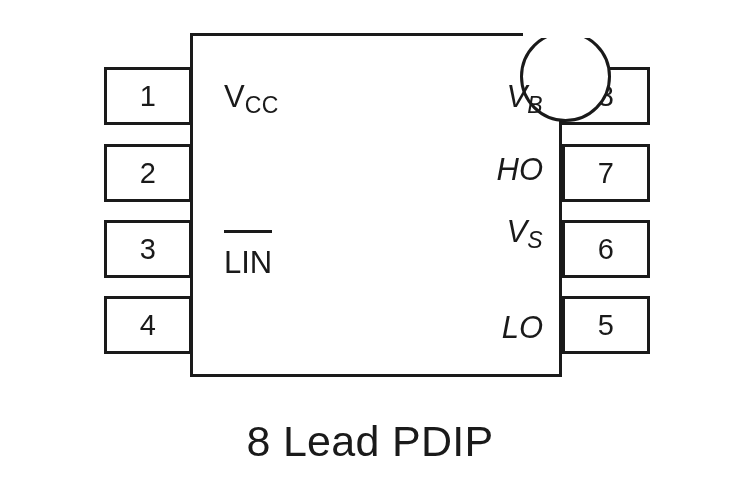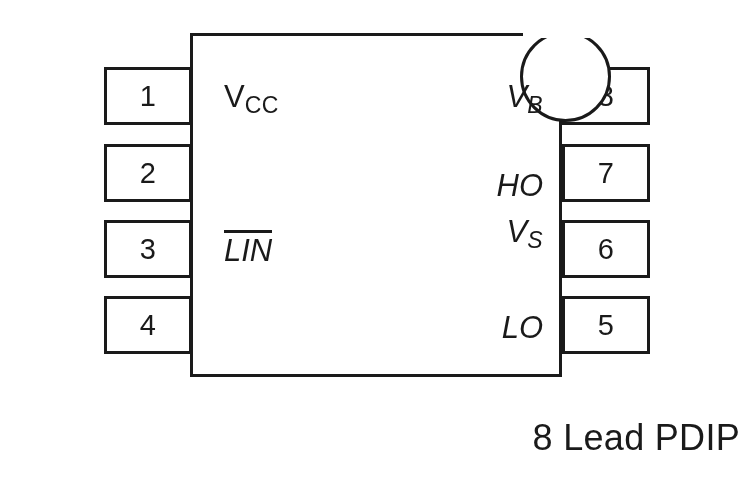--- a/index.html
+++ b/index.html
@@ -99,33 +99,32 @@
 
   .signal-label .sub {
     font-size: 23px;
     vertical-align: baseline;
     position: relative;
     top: 6px;
     letter-spacing: 0.5px;
   }
   .signal-label .overbar {
     border-top: 3px solid #1a1a1a;
-    padding-top: 2px;
+    padding-top: 14px;
     display: inline-block;
-    font-style: italic;
   }
 
   
   .caption {
     position: absolute;
     left: 0;
     top: 420px;
     width: 740px;
-    text-align: right;
-    font-size: 36px;
+    text-align: center;
+    font-size: 43px;
     line-height: 1;
     color: #1a1a1a;
     letter-spacing: 0.3px;
   }
 </style>
 </head>
 <body>
 
 <div id="diagram-root">
 
@@ -163,21 +162,21 @@
   <div class="signal-label left" style="top:81px">
     <span>V</span><span class="sub">CC</span>
   </div>
   <div class="signal-label left" style="top:230px">
     <span class="overbar">LIN</span>
   </div>
 
   <div class="signal-label right" style="top:81px">
     <span>V</span><span class="sub">B</span>
   </div>
-  <div class="signal-label right" style="top:170px">
+  <div class="signal-label right" style="top:154px">
     <span>HO</span>
   </div>
   <div class="signal-label right" style="top:216px">
     <span>V</span><span class="sub">S</span>
   </div>
   <div class="signal-label right" style="top:312px">
     <span>LO</span>
   </div>
 
   <div class="caption">8 Lead PDIP</div>

